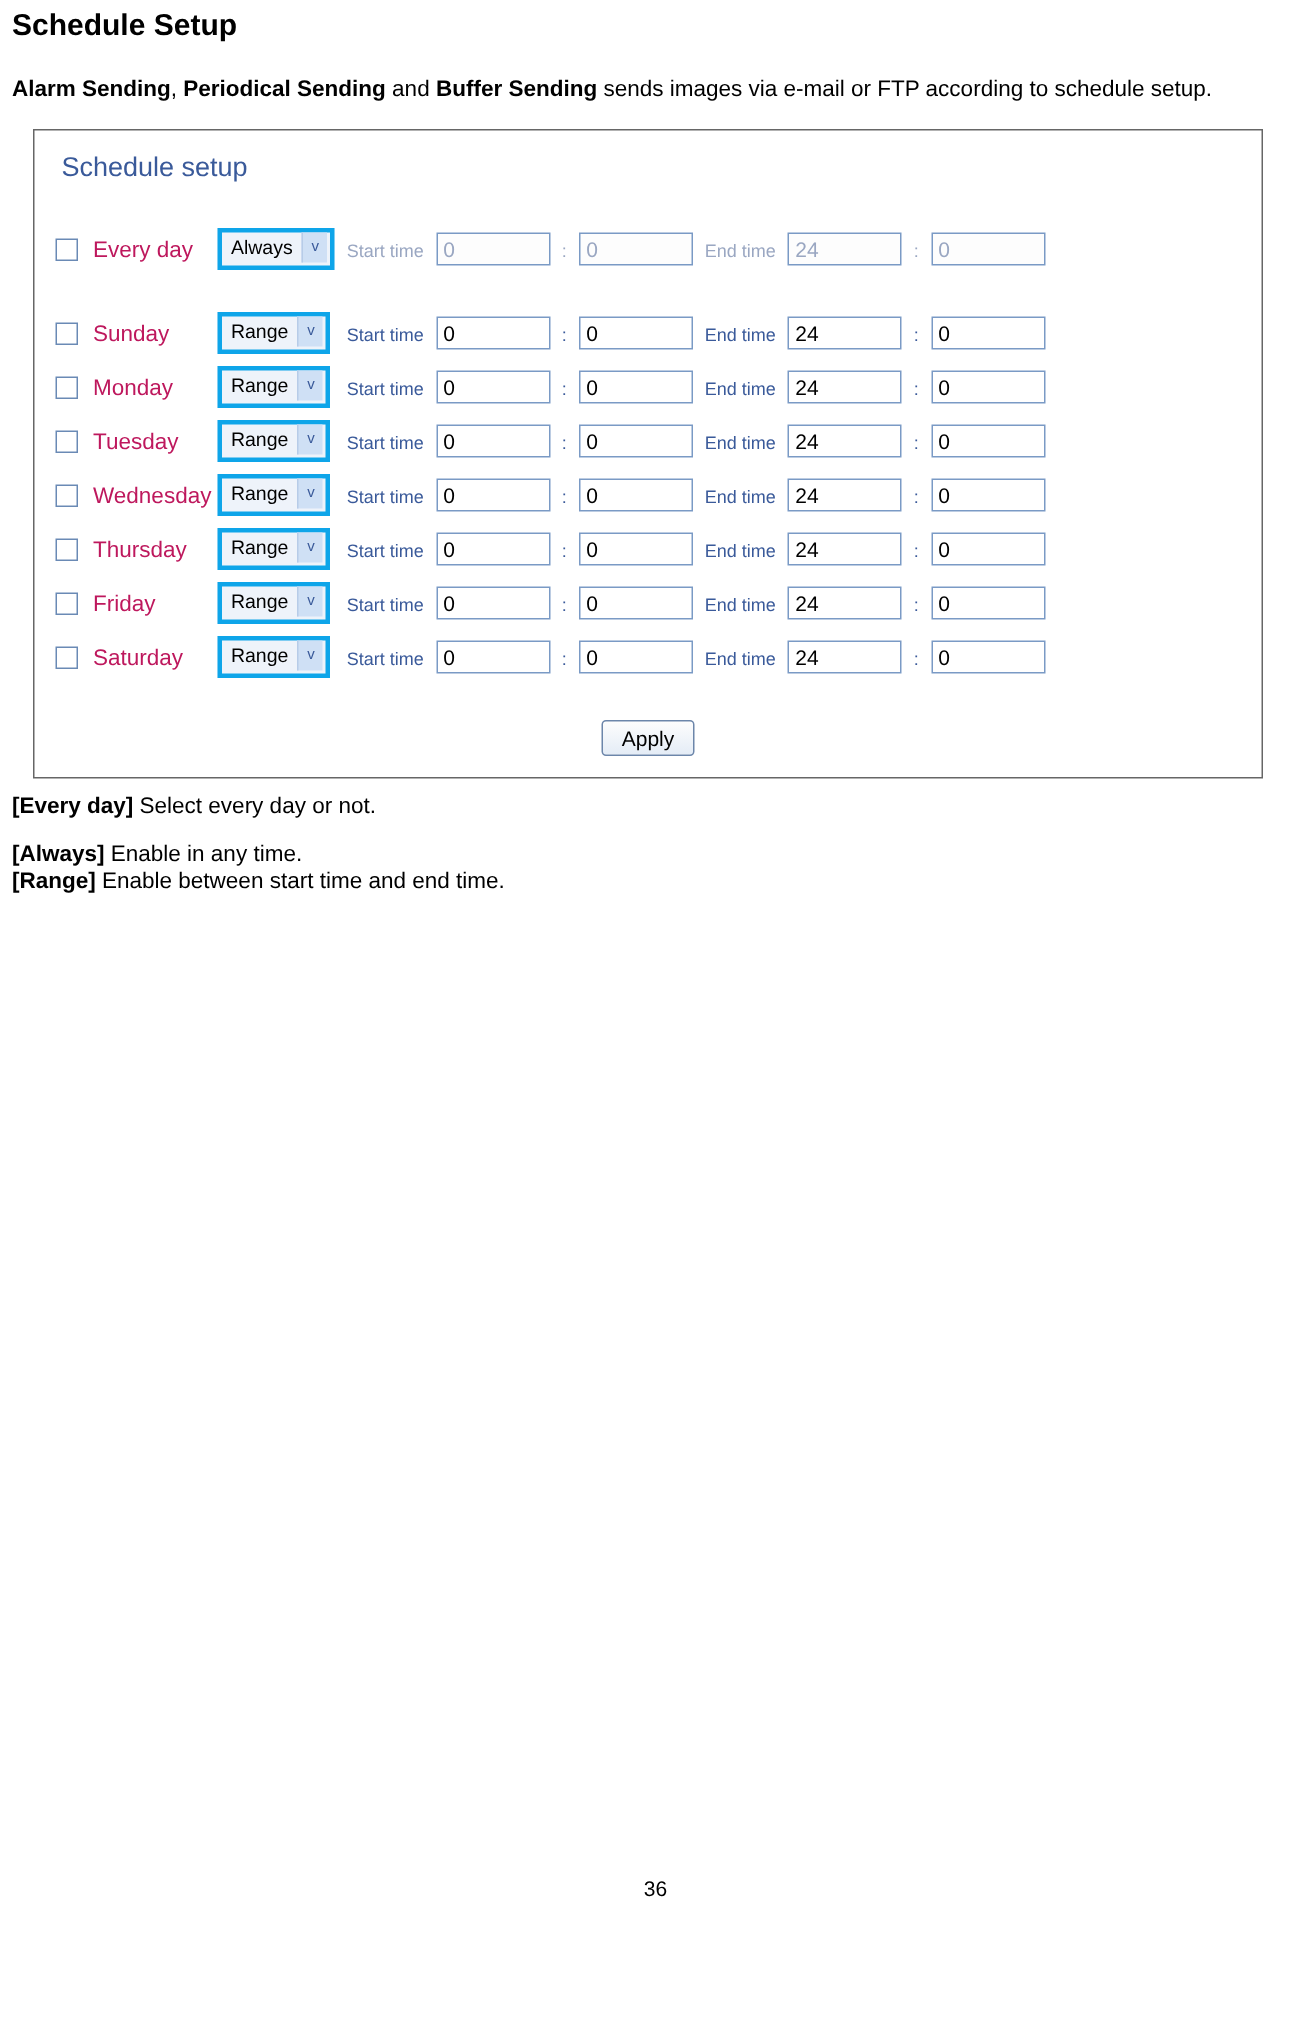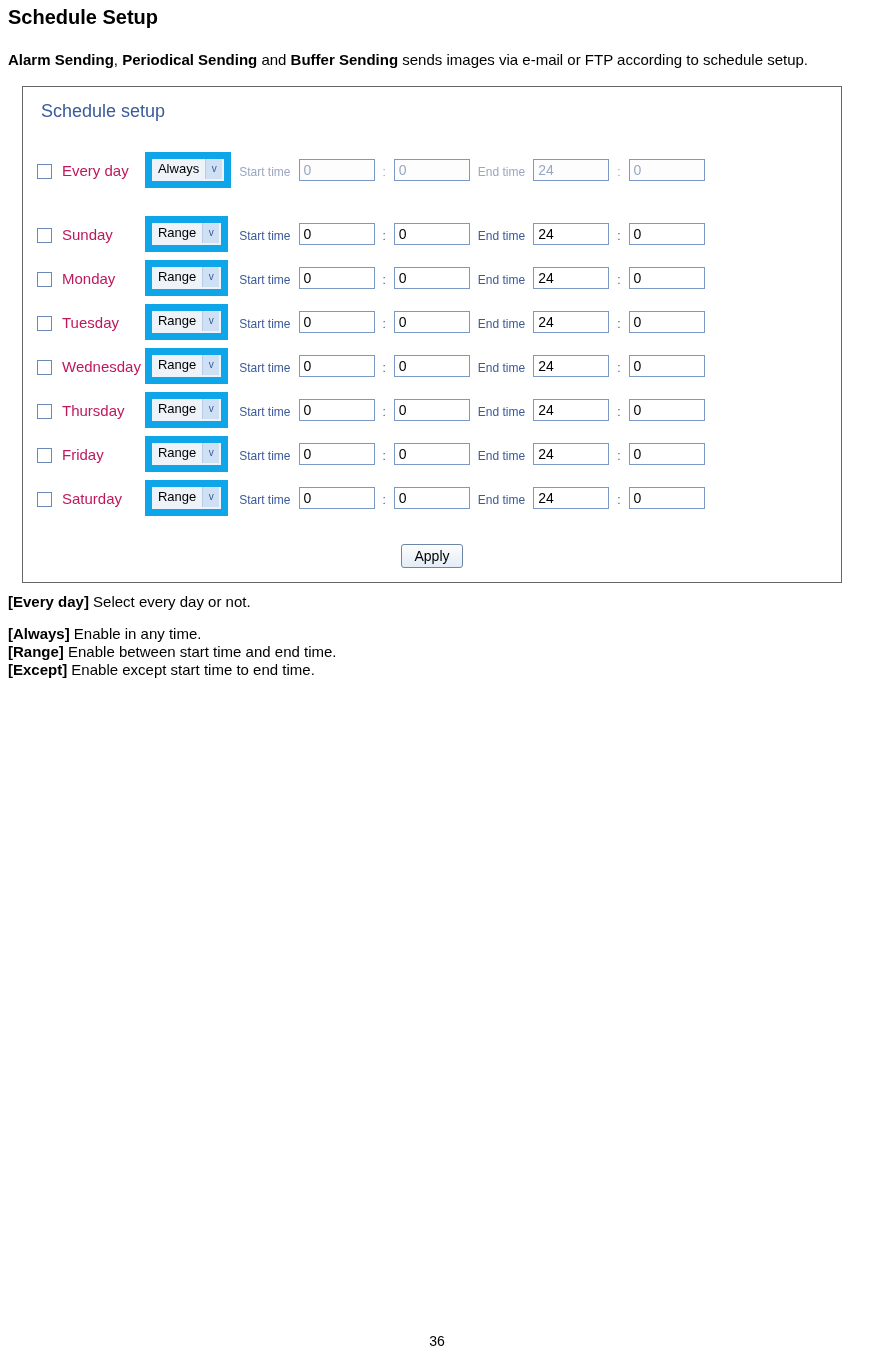--- a/index.html
+++ b/index.html
@@ -49,21 +49,21 @@
     background: #fff;
     vertical-align: middle;
     margin-right: 6px;
   }
   .day-label {
     color: #be185d;
     font-size: 15px;
   }
   .sel {
     display: inline-block;
-    border: 7px solid #0ea5e9;
+    border: 3px solid #0ea5e9;
     background: #eef3fa;
     height: 22px;
     line-height: 20px;
     padding: 0 2px 0 6px;
     font-size: 13px;
     color: #000;
     vertical-align: middle;
   }
   .sel .arrow {
     display: inline-block;
@@ -243,17 +243,16 @@
   <div class="apply-row">
     <span class="apply-btn">Apply</span>
   </div>
 </div>
 
 <div class="defs">
   <p><span class="bold">[Every day]</span><span> Select every day or not.</span></p>
   <div class="gap"></div>
   <p><span class="bold">[Always]</span><span> Enable in any time.</span></p>
   <p><span class="bold">[Range]</span><span> Enable between start time and end time.</span></p>
-  <p><span class="bold">[Except]</span><span> Enable except start time to end time.</span></p>
   <div class="gap"></div>
 </div>
 
 <div class="page-num">36</div>
 
 </body></html>

